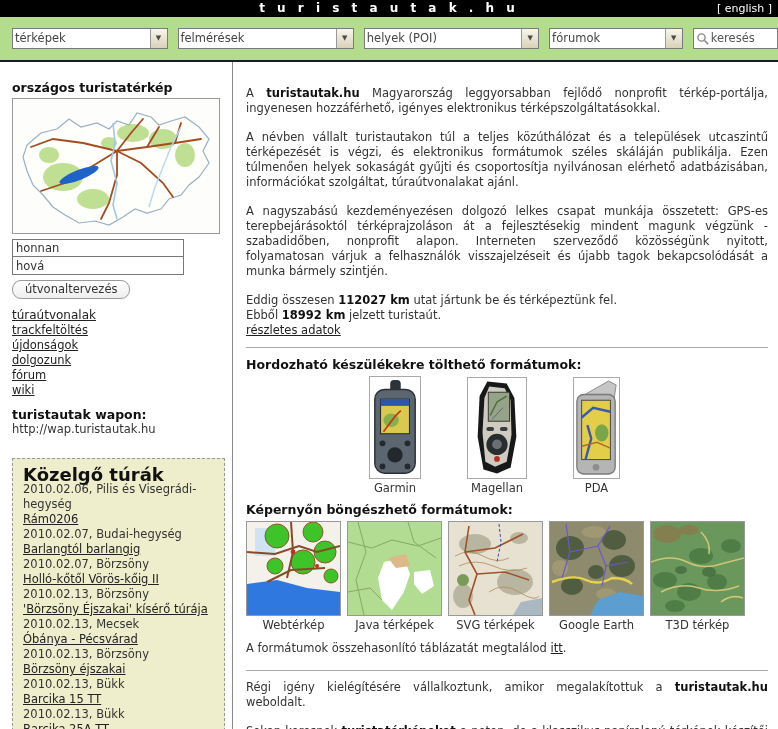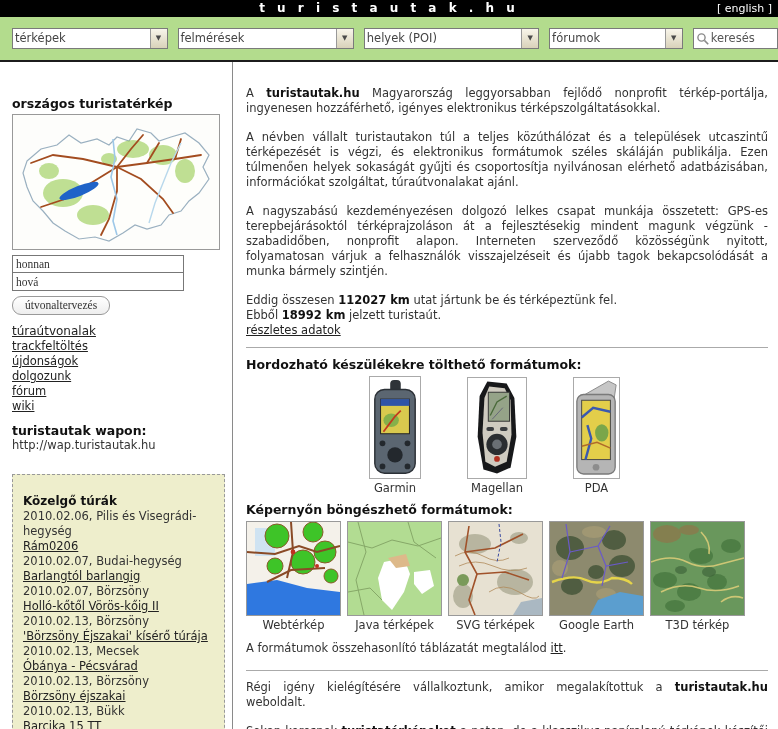--- a/index.html
+++ b/index.html
@@ -44,25 +44,25 @@
     height:21px; width:86px; background:#fff; border:1px solid #7a7a7a;
     display:flex; align-items:center; padding-left:2px;
   }
   .searchbox input {
     border:none; outline:none; width:60px; font:inherit; color:#555; background:transparent;
   }
   .mag { flex:0 0 14px; height:14px; margin-right:1px; }
   
   .sidebar {
     position:absolute; top:62px; left:0; width:233px; height:667px;
-    border-right:1px solid #8a8a8a; padding:34px 0 0 12px; background:#fff;
+    border-right:1px solid #8a8a8a; padding:18px 0 0 12px; background:#fff;
   }
   .side-h { font-weight:bold; font-size:12.5px; color:#111; margin-bottom:3px; }
   .mapbox { width:208px; height:136px; border:1px solid #999; background:#fdfdfb; display:block; }
-  .routeform { margin-top:5px;font-family:Liberation Serif, serif; }
+  .routeform { margin-top:5px; }
   .routeform input {
     display:block; width:172px; height:18px; border:1px solid #777;
     font:inherit; color:#333; padding:0 3px; background:#fff;
   }
   .routeform input + input { margin-top:0; border-top:none; }
   .routebtn {
     margin-top:5px; height:19px; padding:0 12px; border:1px solid #999;
     border-radius:9px; background:linear-gradient(#fff,#eee);
     font:inherit; color:#333; cursor:pointer;
   }
@@ -70,21 +70,21 @@
   .sidelinks li { line-height:15px; }
   .sidelinks a { color:#222; }
   .sidelinks li.strong a { font-weight:normal; font-size:12px; }
   a { color:#222; text-decoration:underline; }
   .wap-h { margin-top:9px; font-weight:bold; font-size:12.5px; color:#111; }
   .wap-url { color:#333; }
   .upcoming {
     margin-top:21px; width:213px; background:#eeeecc;
     border:1px dashed #999; padding:8px 10px;
   }
-  .upcoming .box-h { font-weight:bold; font-size:12px; color:#111;margin-top:11px; }
+  .upcoming .box-h { font-weight:bold; font-size:18px; color:#111; }
   .upcoming .date { color:#333; }
   
   .main {
     position:absolute; top:62px; left:234px; width:544px; height:667px;
     padding:24px 10px 0 12px;
   }
   .main p { text-align:justify; margin-bottom:14px; }
   .main .stats p { margin-bottom:0; text-align:left; }
   b { color:#111; }
   hr.sep { border:none; border-top:1px solid #aaa; margin:9px 0; }

